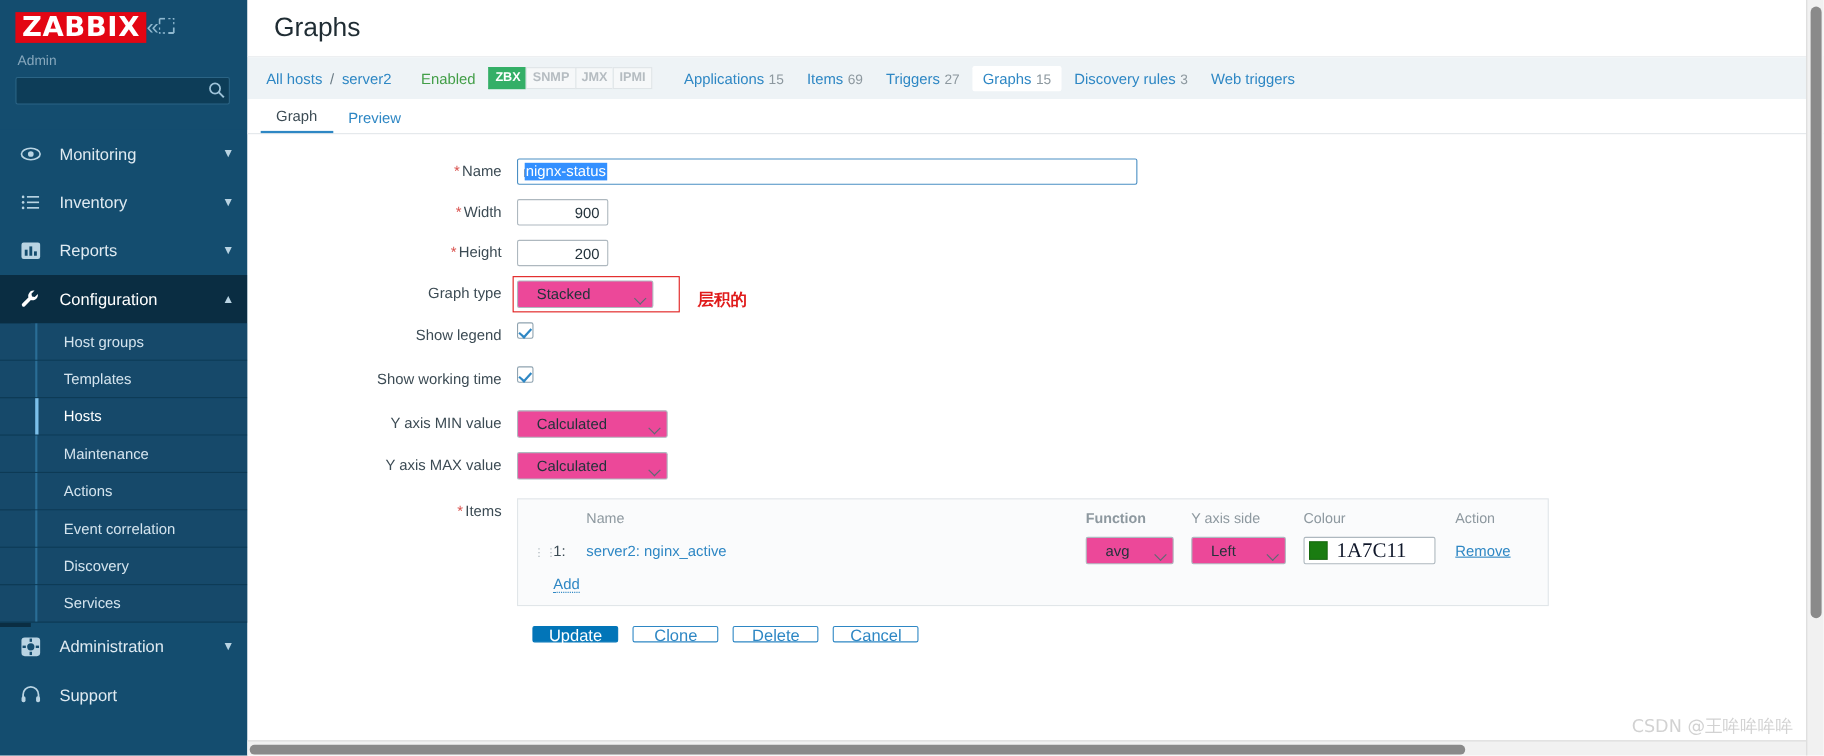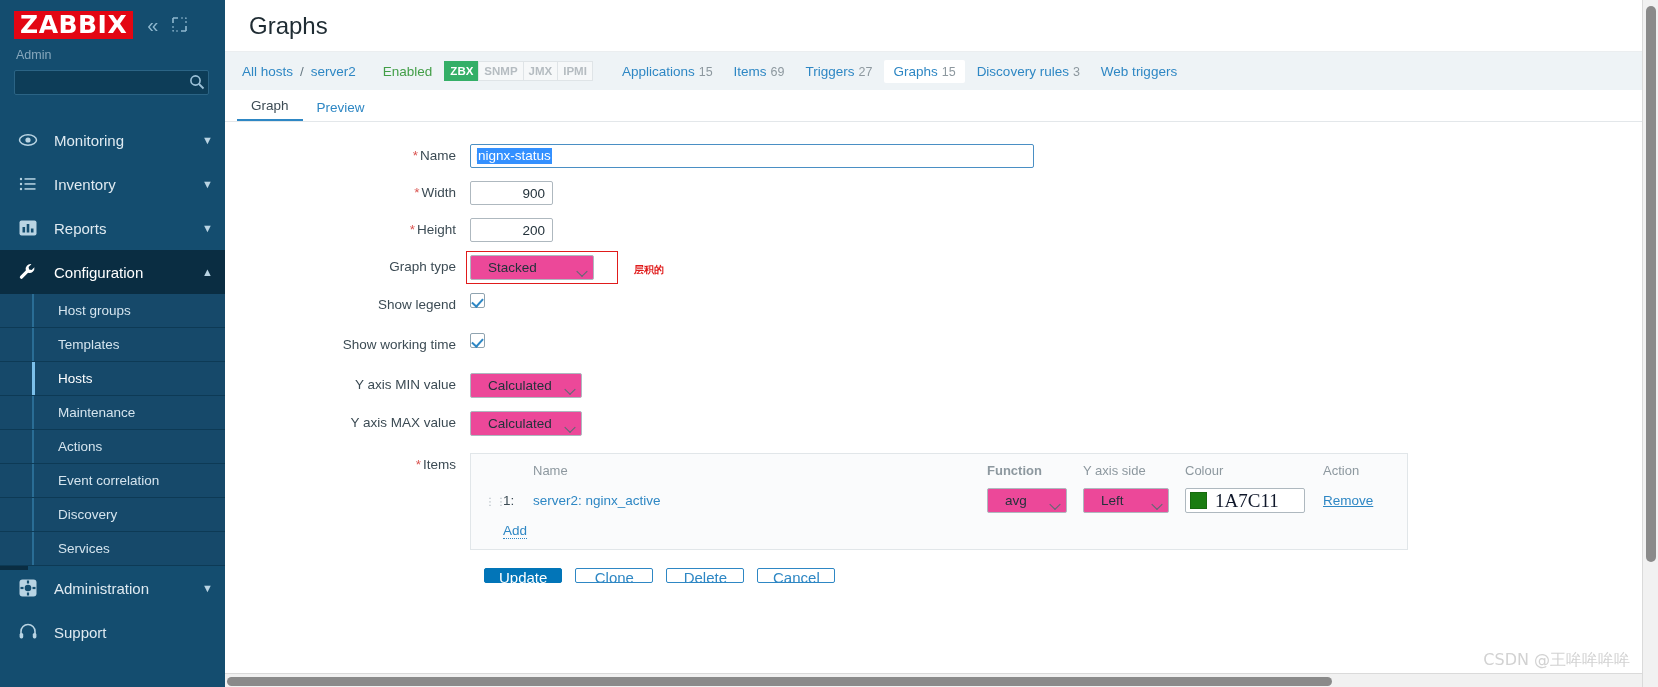--- a/index.html
+++ b/index.html
@@ -27,21 +27,20 @@
     overflow: hidden;
   }
   .sb-top {
     background: #144d6f;
     padding: 10px 14px 0 14px;
     height: 118px;
   }
   .sb-logo-row {
     display: flex;
     align-items: center;
-    gap: 14px;
     height: 30px;
   }
   .zbx-logo {
     background: #e30613;
     color: #fff;
     font-weight: bold;
     font-size: 25px;
     letter-spacing: 0.5px;
     line-height: 28px;
     padding: 0 6px;
@@ -286,21 +285,21 @@
     border: 1px solid #aeb8bf;
     border-radius: 2px;
     background: #ec4899;
     font-size: 13.5px;
     font-family: "Liberation Sans", sans-serif;
     color: #23323b;
     padding: 0 26px 0 17px;
     outline: none;
   }
   select.sel.w-graphtype { width: 124px; }
-  select.sel.w-yaxis { width: 112px; }
+  select.sel.w-yaxis { width: 137px; }
   select.sel.w-func { width: 80px; }
   select.sel.w-side { width: 86px; }
   .caret {
     position: absolute;
     right: 8px; top: 50%;
     margin-top: -2px;
     pointer-events: none;
     width: 8px; height: 5px;
   }
   .caret::after {
@@ -315,21 +314,21 @@
 
   .redbox {
     position: absolute;
     border: 1.5px solid #e01b1b;
     pointer-events: none;
   }
   .annot-cn {
     position: absolute;
     color: #e01b1b;
     font-weight: bold;
-    font-size: 10px;
+    font-size: 15px;
     font-family: "DejaVu Sans", sans-serif;
   }
 
   .chk {
     width: 15px; height: 15px;
     border: 1px solid #8fa3b0;
     border-radius: 2px;
     background: #fff;
     position: relative;
     cursor: pointer;

